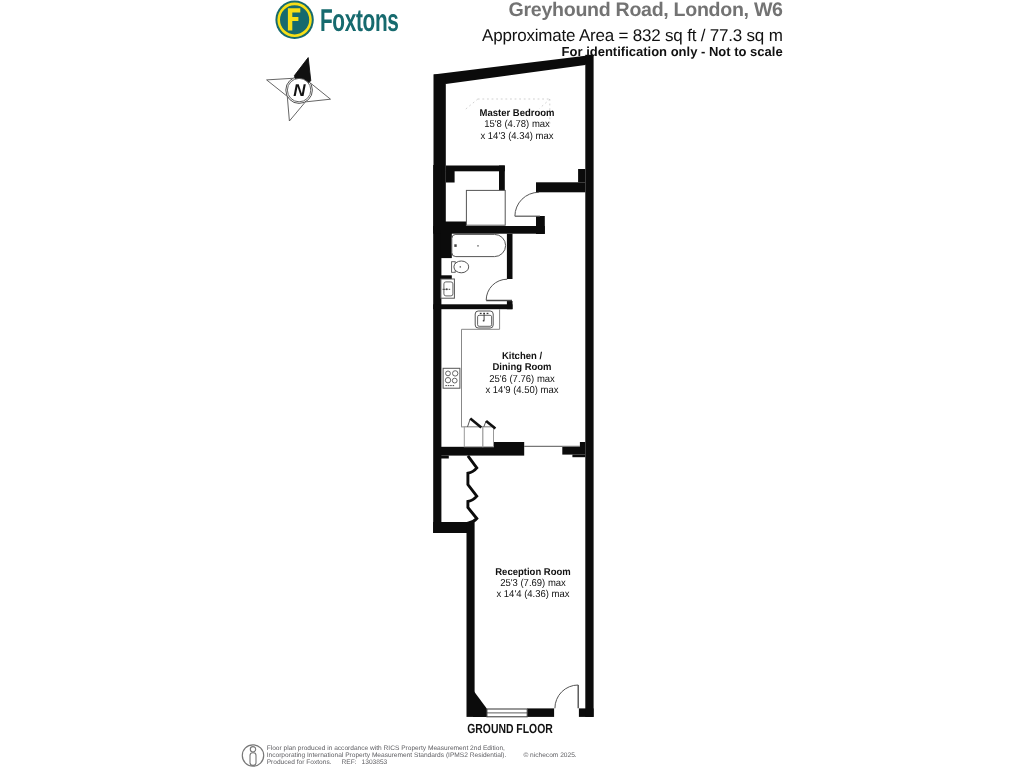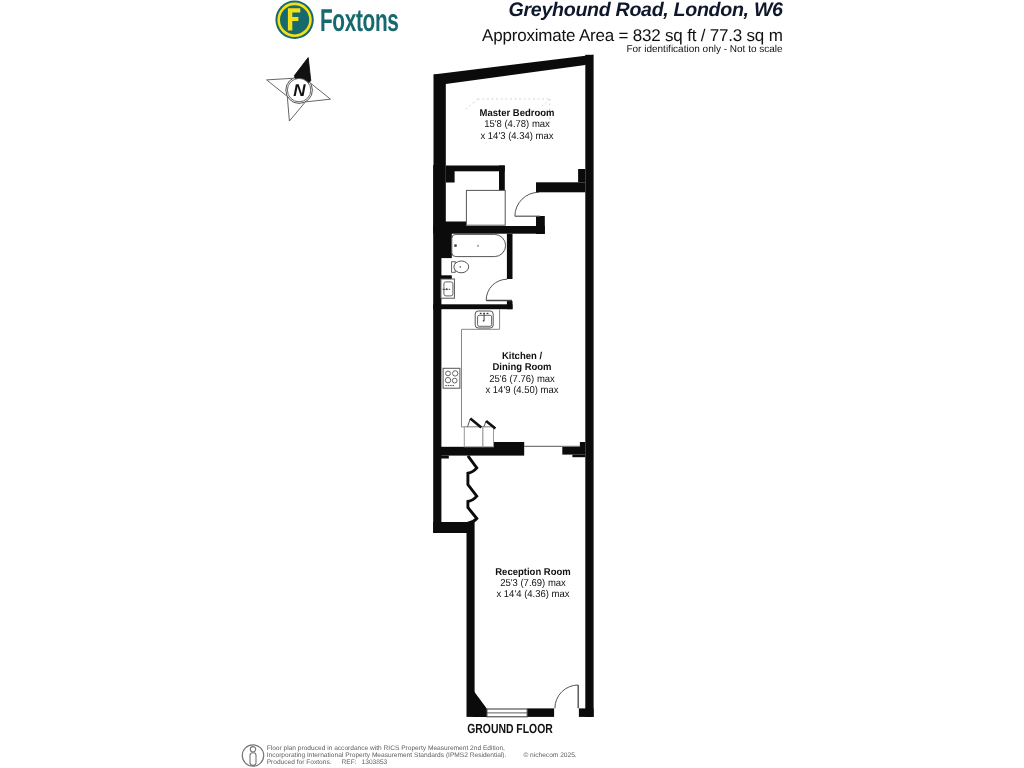--- a/index.html
+++ b/index.html
@@ -122,23 +122,23 @@
 <line x1="486.1" y1="420.9" x2="483.8" y2="426.9" stroke="#555" stroke-width="1"></line>
 <line x1="486.1" y1="420.9" x2="495.4" y2="428.4" stroke="#111" stroke-width="2.6"></line>
 
 <g stroke="#777" fill="none">
 <circle cx="253" cy="755.5" r="10.7" stroke-width="1.2"></circle>
 <circle cx="253" cy="749.3" r="2.7" stroke-width="1.1"></circle>
 <rect x="250" y="752.8" width="6" height="12.6" rx="2.8" stroke-width="1.1"></rect>
 </g>
 </svg>
 
-<div class="abs" style="right:241.3px;top:-1.4px;font-size:19.6px;letter-spacing:-0.3px;font-weight:bold;color:#0f172a;font-style:italic;">Greyhound Road, London, W6</div>
+<div class="abs" style="right:241.3px;top:-1.4px;font-size:19.6px;letter-spacing:-0.3px;font-weight:bold;color:#737373;">Greyhound Road, London, W6</div>
 <div class="abs" style="right:241.4px;top:25.6px;font-size:17px;letter-spacing:-0.2px;color:#111;">Approximate Area = 832 sq ft / 77.3 sq m</div>
-<div class="abs" style="right:241.4px;top:43.7px;font-size:10px;color:#111;">For identification only - Not to scale</div>
+<div class="abs" style="right:241.4px;top:43.7px;font-size:13px;color:#111;font-weight:bold;">For identification only - Not to scale</div>
 <div class="abs" style="left:320px;top:1.8px;font-size:31.5px;font-weight:bold;color:#166a6e;transform:scaleX(0.66);transform-origin:0 0;letter-spacing:-0.5px;">Foxtons</div>
 
 <div class="lbl" style="left:517px;top:108px;"><b>Master Bedroom</b><br>15'8 (4.78) max<br>x 14'3 (4.34) max</div>
 <div class="lbl" style="left:522px;top:351.2px;"><b>Kitchen /<br>Dining Room</b><br>25'6 (7.76) max<br>x 14'9 (4.50) max</div>
 <div class="lbl" style="left:533px;top:566.9px;"><b>Reception Room</b><br>25'3 (7.69) max<br>x 14'4 (4.36) max</div>
 <div class="abs" style="left:359.6px;top:720.9px;width:300px;text-align:center;transform:scaleX(0.79);font-size:13.2px;font-weight:bold;color:#111;">GROUND FLOOR</div>
 
 <div class="abs" style="left:266.7px;top:746.4px;font-size:6.6px;line-height:6.7px;color:#606064;">
 Floor plan produced in accordance with RICS Property Measurement 2nd Edition,<br>
 Incorporating International Property Measurement Standards (IPMS2 Residential).<span style="display:inline-block;width:17px"></span>© nichecom 2025.<br>

